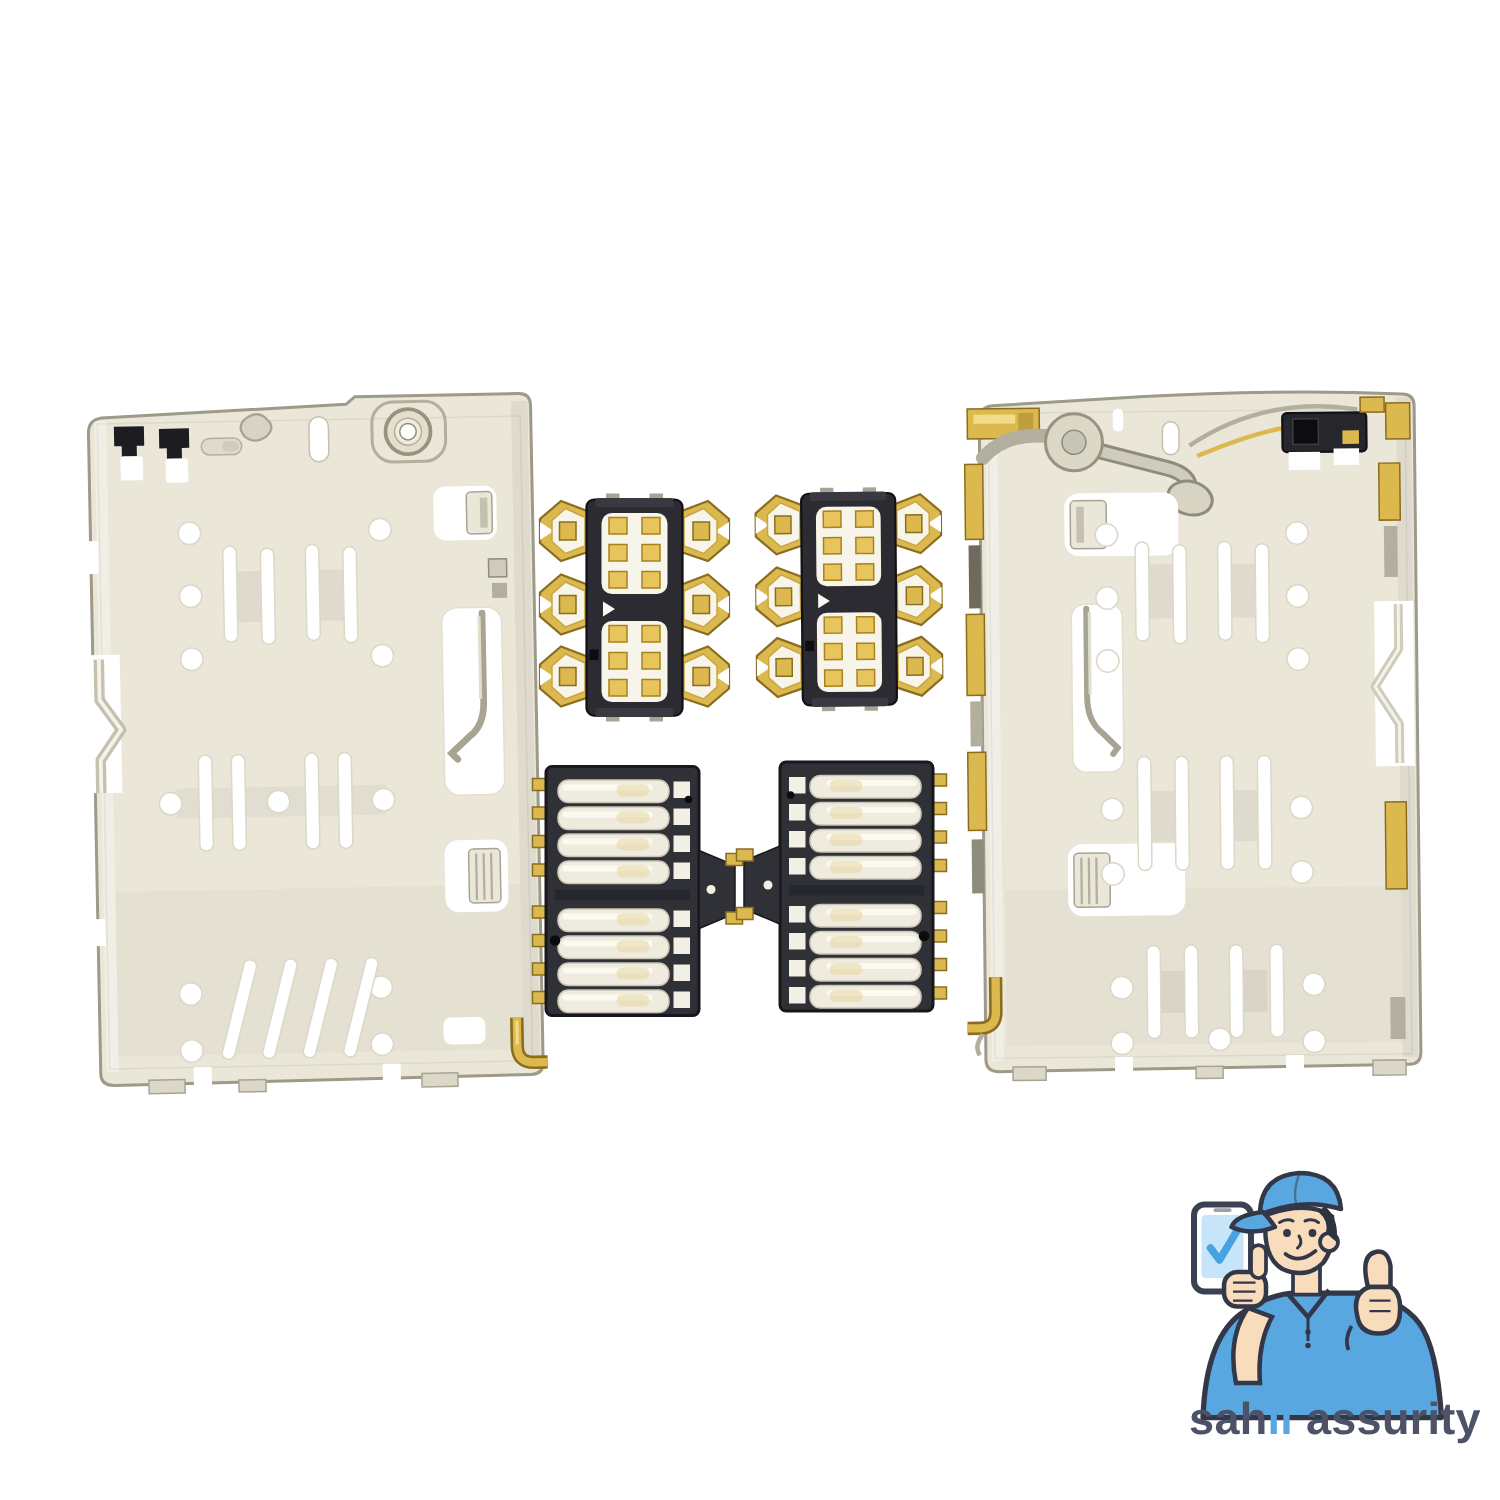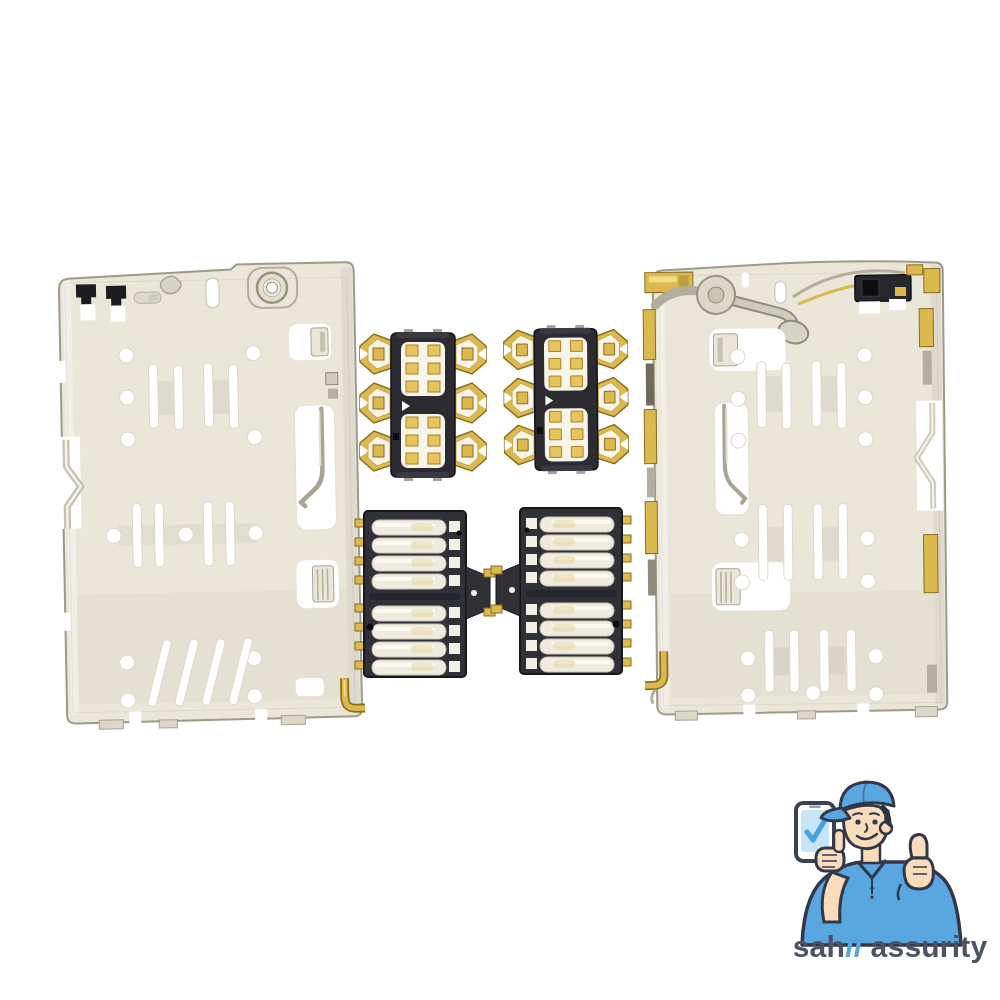--- a/index.html
+++ b/index.html
@@ -10,21 +10,21 @@
     --screen:#c6e5f8; --check:#47a2e2; --skin:#f8dcbc; --bg:#ffffff;
   }
   *{margin:0;padding:0;box-sizing:border-box;}
   html,body{width:1000px;height:1000px;background:var(--bg);overflow:hidden;
     font-family:"Liberation Sans",sans-serif;}
   .scene{position:relative;width:1000px;height:1000px;background:var(--bg);}
   .abs{position:absolute;}
   svg{display:block;overflow:visible;}
   .brand-text{position:absolute;left:768px;top:930px;width:244px;text-align:center;
     font-weight:bold;font-size:30px;letter-spacing:0.2px;color:var(--brand-text);}
-  .brand-text .accent{color:var(--brand-blue);font-style:italic;}
+  .brand-text .accent{color:var(--brand-blue);}
   .mirror{transform:scaleX(-1);}
 </style>
 </head>
 <body>
 
 <div class="scene">
 
 <svg width="0" height="0" style="position:absolute" aria-hidden="true">
 <defs>
 

